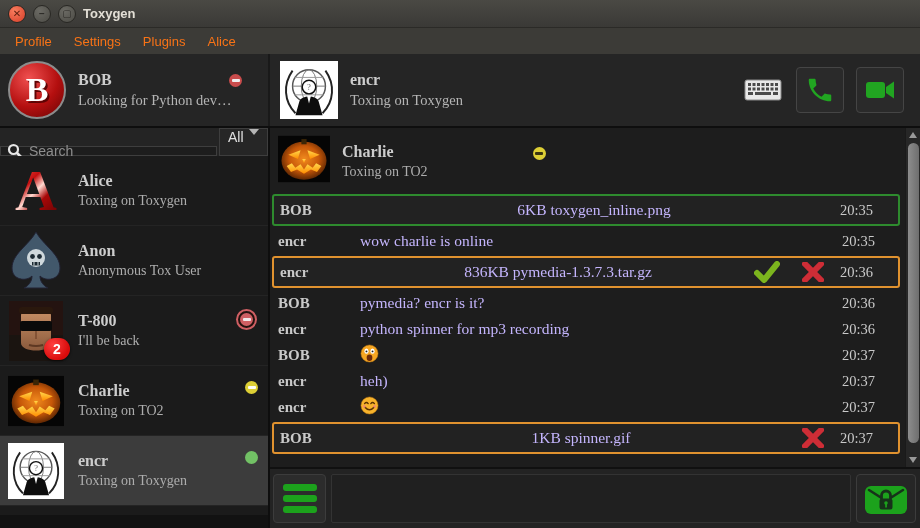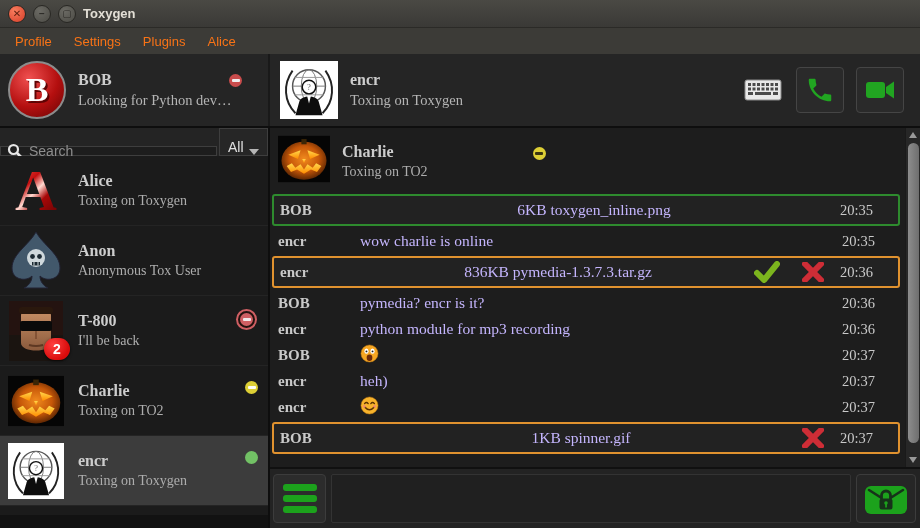--- a/index.html
+++ b/index.html
@@ -86,21 +86,21 @@
     flex: 1; display: flex; align-items: center; gap: 6px;
     background: #1d1d1d; border: 1px solid #3e3e3e; margin-right: 2px; padding: 0 6px; margin-top: 18px;
   }
   .search-input {
     flex: 1; background: transparent; border: none; outline: none;
     color: #cfcfcf; font-size: 14px; font-family: "Liberation Sans", "DejaVu Sans", sans-serif;
   }
   .search-input::placeholder { color: #8e8e8e; }
   .filter-box {
     width: 106px; background: #262626; border: 1px solid #3e3e3e;
-    display: flex; align-items: flex-end; padding: 0 8px; font-size: 14px; color: #e0e0e0; cursor: default;
+    display: flex; align-items: flex-start; padding: 0 8px; font-size: 14px; color: #e0e0e0; cursor: default;
   }
   .filter-arrow { margin-left: auto; width: 0; height: 0; border-left: 5px solid transparent; border-right: 5px solid transparent; border-top: 6px solid #b5b5b5; }
 
   .contact-list { flex: 1; position: relative; background: #1b1b1b; border-bottom: 13px solid #121212; }
   .contact {
     height: 70px; display: flex; align-items: center;
     padding: 3px 10px 3px 8px; border-bottom: 1px solid #242424;
     position: relative; cursor: default;
   }
   .contact.selected { background: #3c3c3c; }
@@ -439,21 +439,21 @@
 
       <div class="msg-row">
         <span class="msg-sender">BOB</span>
         <span class="msg-text">pymedia? encr is it?</span>
         <span></span>
         <span class="msg-time">20:36</span>
       </div>
 
       <div class="msg-row">
         <span class="msg-sender">encr</span>
-        <span class="msg-text">python module for mp3 recording</span>
+        <span class="msg-text">python spinner for mp3 recording</span>
         <span></span>
         <span class="msg-time">20:36</span>
       </div>
 
       <div class="msg-row">
         <span class="msg-sender">BOB</span>
         <span class="msg-text">
           <svg width="19" height="19" viewBox="0 0 20 20">
             <circle cx="10" cy="10" r="9" fill="#f5a623" stroke="#c77d12" stroke-width=".5"></circle>
             <ellipse cx="6.8" cy="7.5" rx="2.2" ry="2.8" fill="#fff"></ellipse>

